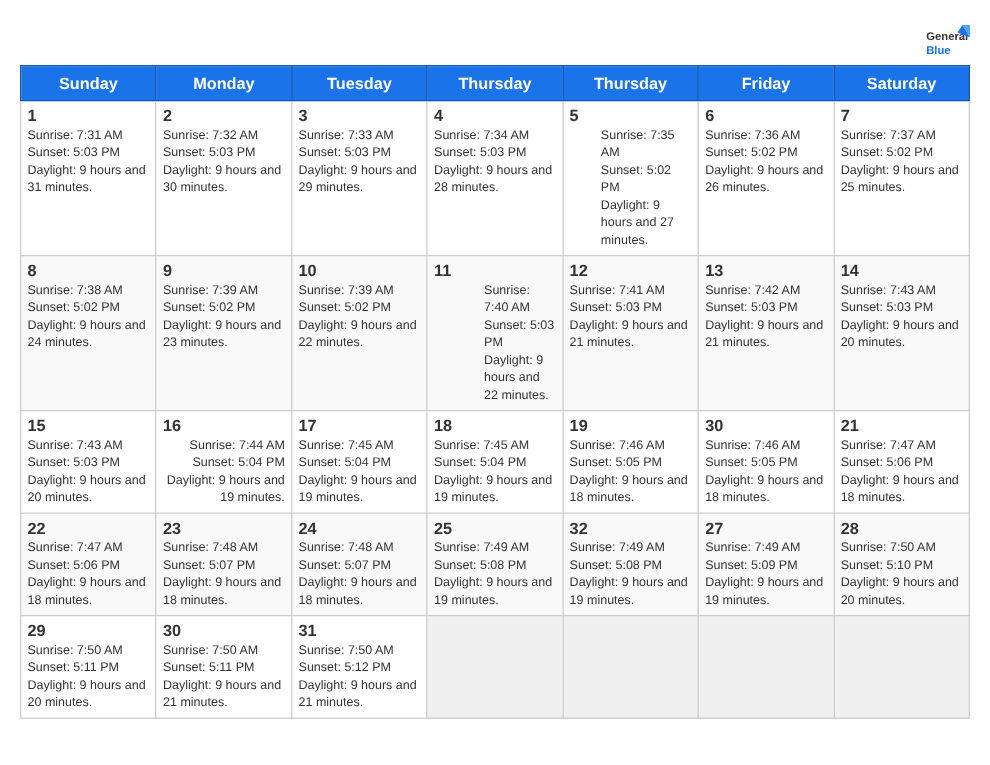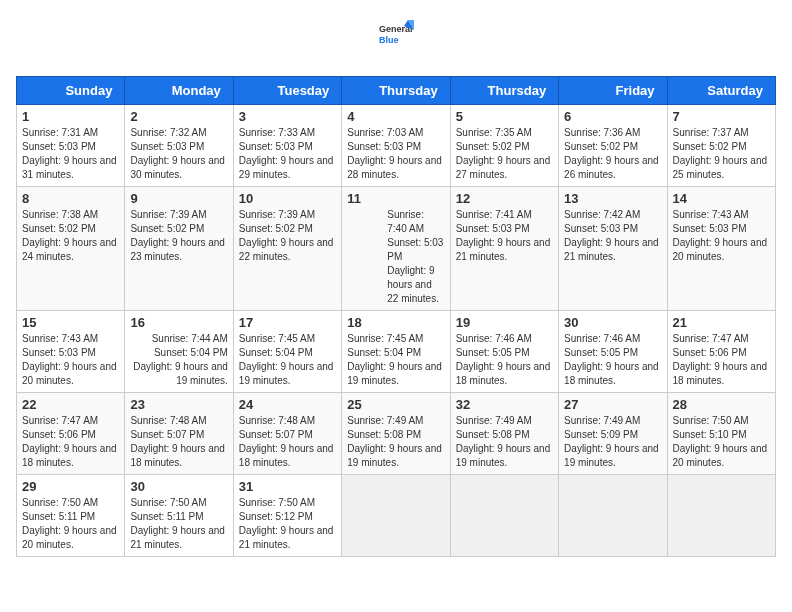--- a/index.html
+++ b/index.html
@@ -5,23 +5,23 @@
     * { margin: 0; padding: 0; box-sizing: border-box; }
     body {
       font-family: Arial, sans-serif;
       background: #fff;
       width: 792px;
       min-height: 612px;
       padding: 16px;
     }
     .header {
       display: flex;
-      justify-content: center;
+      justify-content: flex-end;
       align-items: flex-start;
-      margin-bottom: 24px;
+      margin-bottom: 0;
     }
     .logo {
       display: flex;
       align-items: center;
       gap: 4px;
     }
     .title-area {
       text-align: right;
     }
     .month-title {
@@ -36,21 +36,21 @@
     .calendar {
       width: 100%;
       border-collapse: collapse;
     }
     .calendar th {
       background: #1a73e8;
       color: #fff;
       font-size: 13px;
       font-weight: bold;
       padding: 6px 12px;
-      text-align: right;
+      text-align: center;
       border: 1px solid #1557b0;
     }
     .calendar td {
       border: 1px solid #ccc;
       vertical-align: top;
       padding: 4px 5px;
       font-size: 10.5px;
       color: #333;
       width: calc(100% / 7);
       min-height: 80px;
@@ -121,27 +121,27 @@
 Daylight: 9 hours and 30 minutes.</div>
         </td>
         <td>
           <span class="day-num">3</span>
           <div class="day-info" style="white-space: pre-line;">Sunrise: 7:33 AM
 Sunset: 5:03 PM
 Daylight: 9 hours and 29 minutes.</div>
         </td>
         <td>
           <span class="day-num">4</span>
-          <div class="day-info" style="white-space: pre-line;">Sunrise: 7:03 AM
+          <div class="day-info" style="white-space: pre-line;">Sunrise: 7:34 AM
 Sunset: 5:03 PM
 Daylight: 9 hours and 28 minutes.</div>
         </td>
         <td>
           <span class="day-num">5</span>
-          <div class="day-info" style="white-space: pre-line;">Sunrise: 7:35 AM
+          <div class="day-info" style="white-space: pre-line; margin-left: 25px;">Sunrise: 7:35 AM
 Sunset: 5:02 PM
 Daylight: 9 hours and 27 minutes.</div>
         </td>
         <td>
           <span class="day-num">6</span>
           <div class="day-info" style="white-space: pre-line;">Sunrise: 7:36 AM
 Sunset: 5:02 PM
 Daylight: 9 hours and 26 minutes.</div>
         </td>
         <td>

